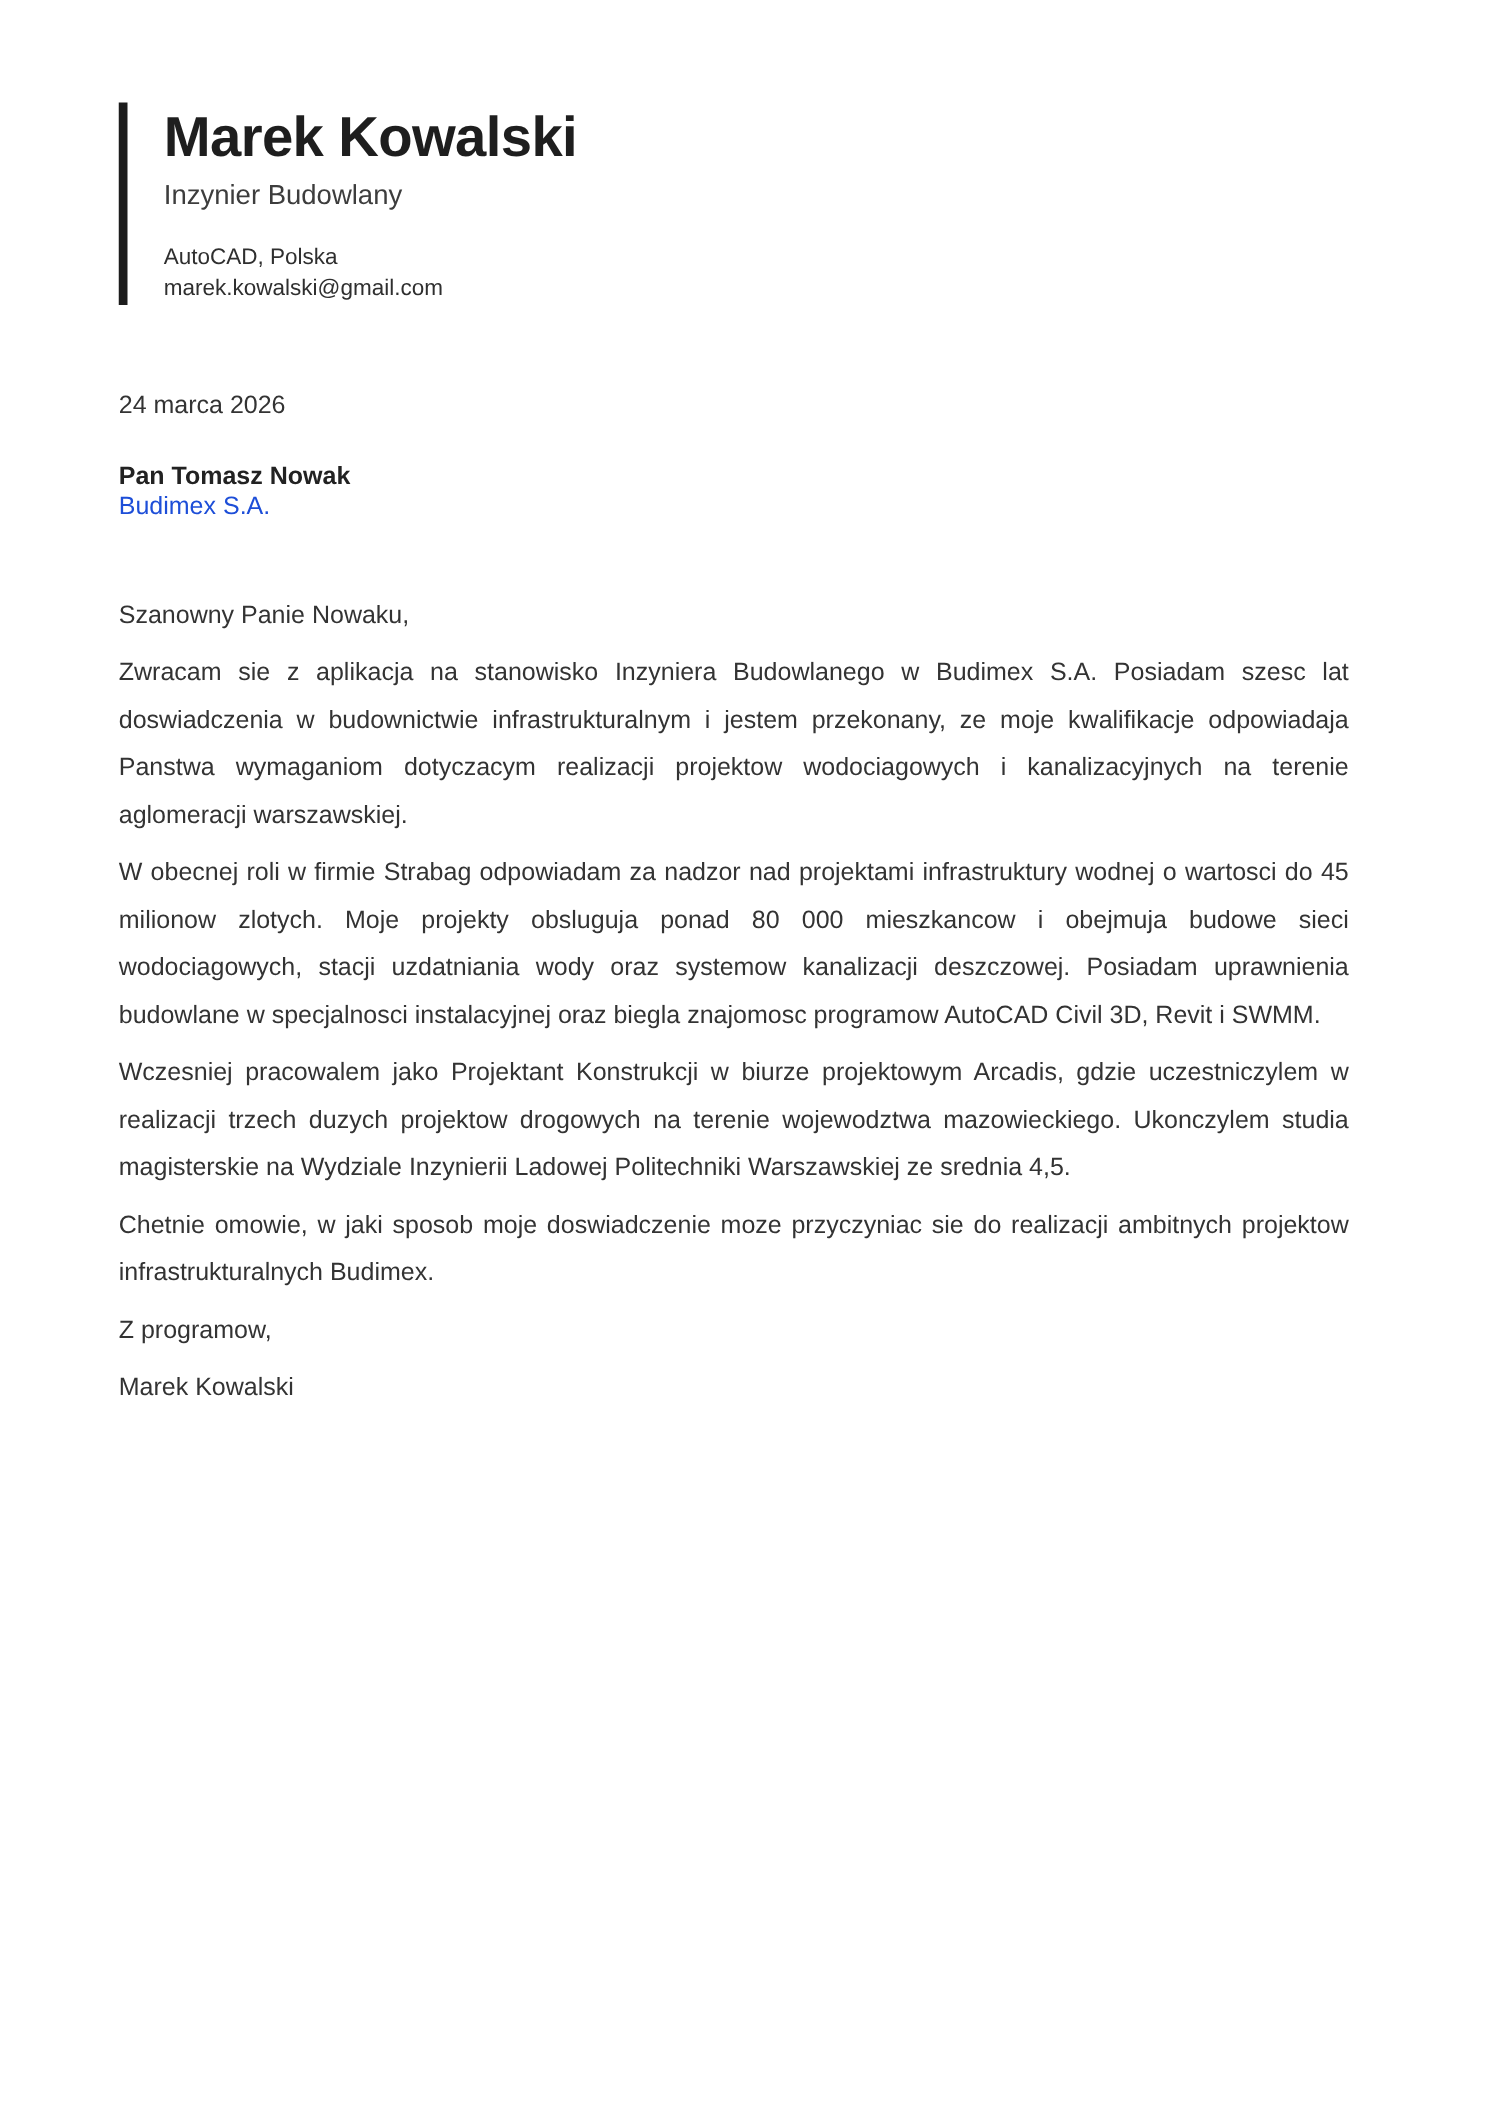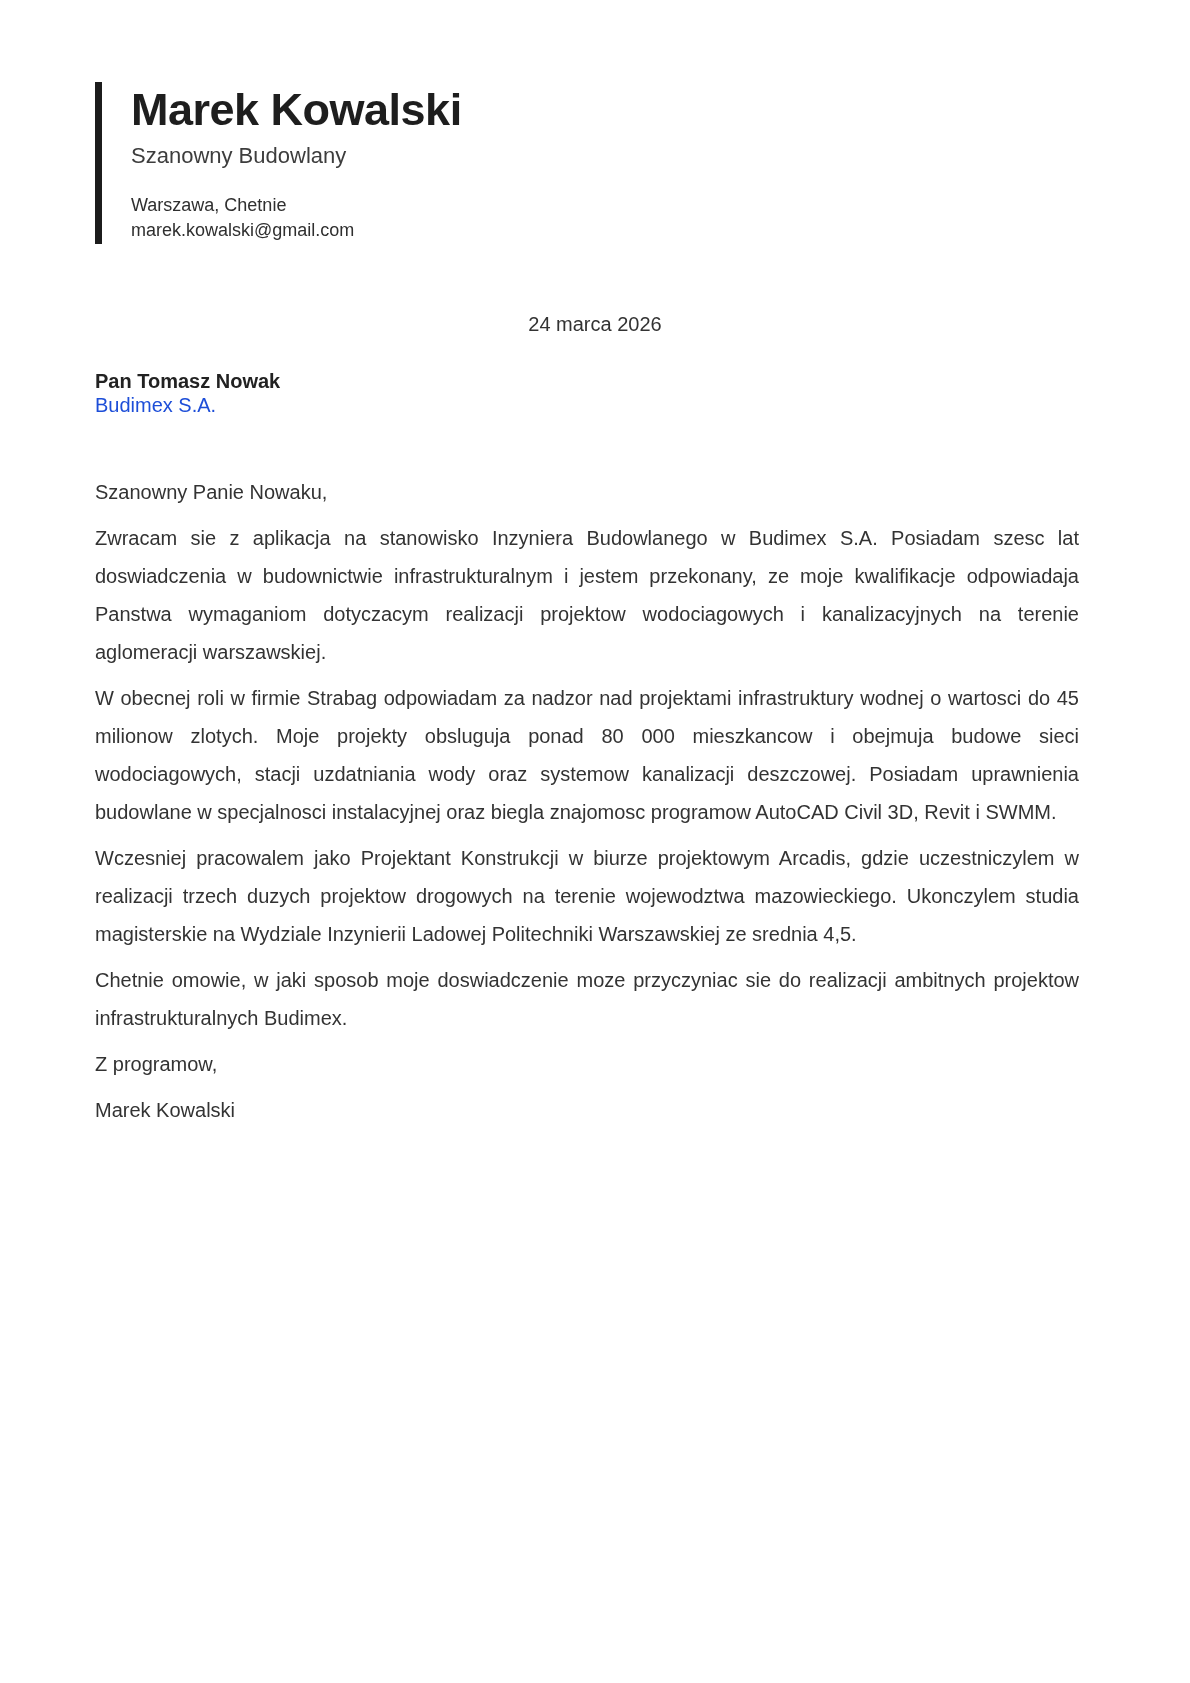--- a/index.html
+++ b/index.html
@@ -46,21 +46,20 @@
 
   
   .letter {
     margin: 0 95px;
     font-size: 20px;
     color: #333333;
   }
   .letter-date {
     margin-top: 66px;
     line-height: 28px;
-    text-align: center;
   }
   .recipient {
     margin-top: 32px;
     line-height: 23.5px;
   }
   .recipient-name {
     font-weight: 700;
     color: #222222;
   }
   .recipient-company {
@@ -78,23 +77,23 @@
   }
 </style>
 </head>
 <body>
 
 <div class="page">
 
   <div class="header">
 
     <h1 class="candidate-name">Marek Kowalski</h1>
-    <div class="candidate-title">Szanowny Budowlany</div>
+    <div class="candidate-title">Inzynier Budowlany</div>
     <div class="contact">
-      <div>Warszawa, Chetnie</div>
+      <div>AutoCAD, Polska</div>
       <div>marek.kowalski@gmail.com</div>
     </div>
   </div>
 
   <div class="letter">
 
     <div class="letter-date">24 marca 2026</div>
 
     <div class="recipient">
       <div class="recipient-name">Pan Tomasz Nowak</div>

